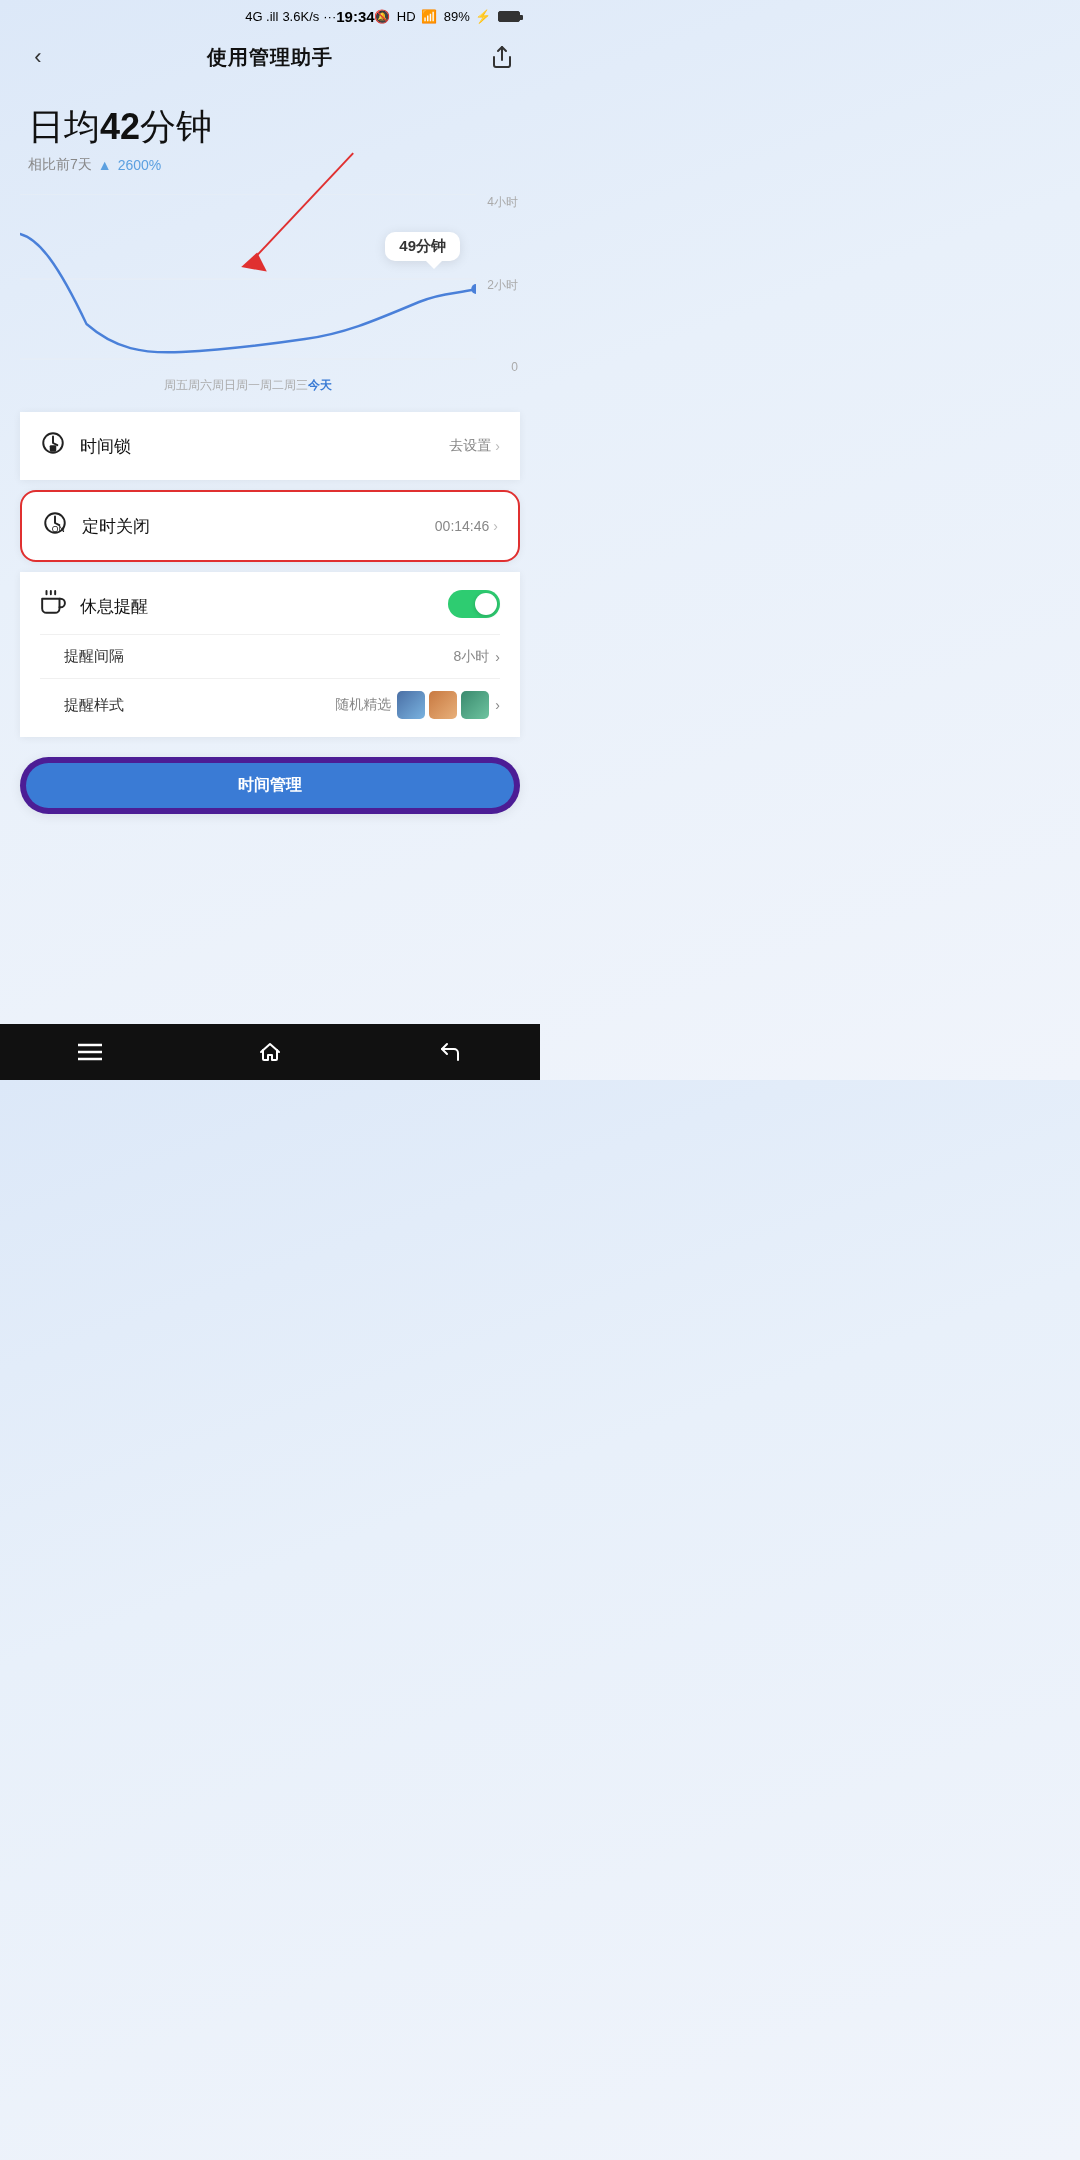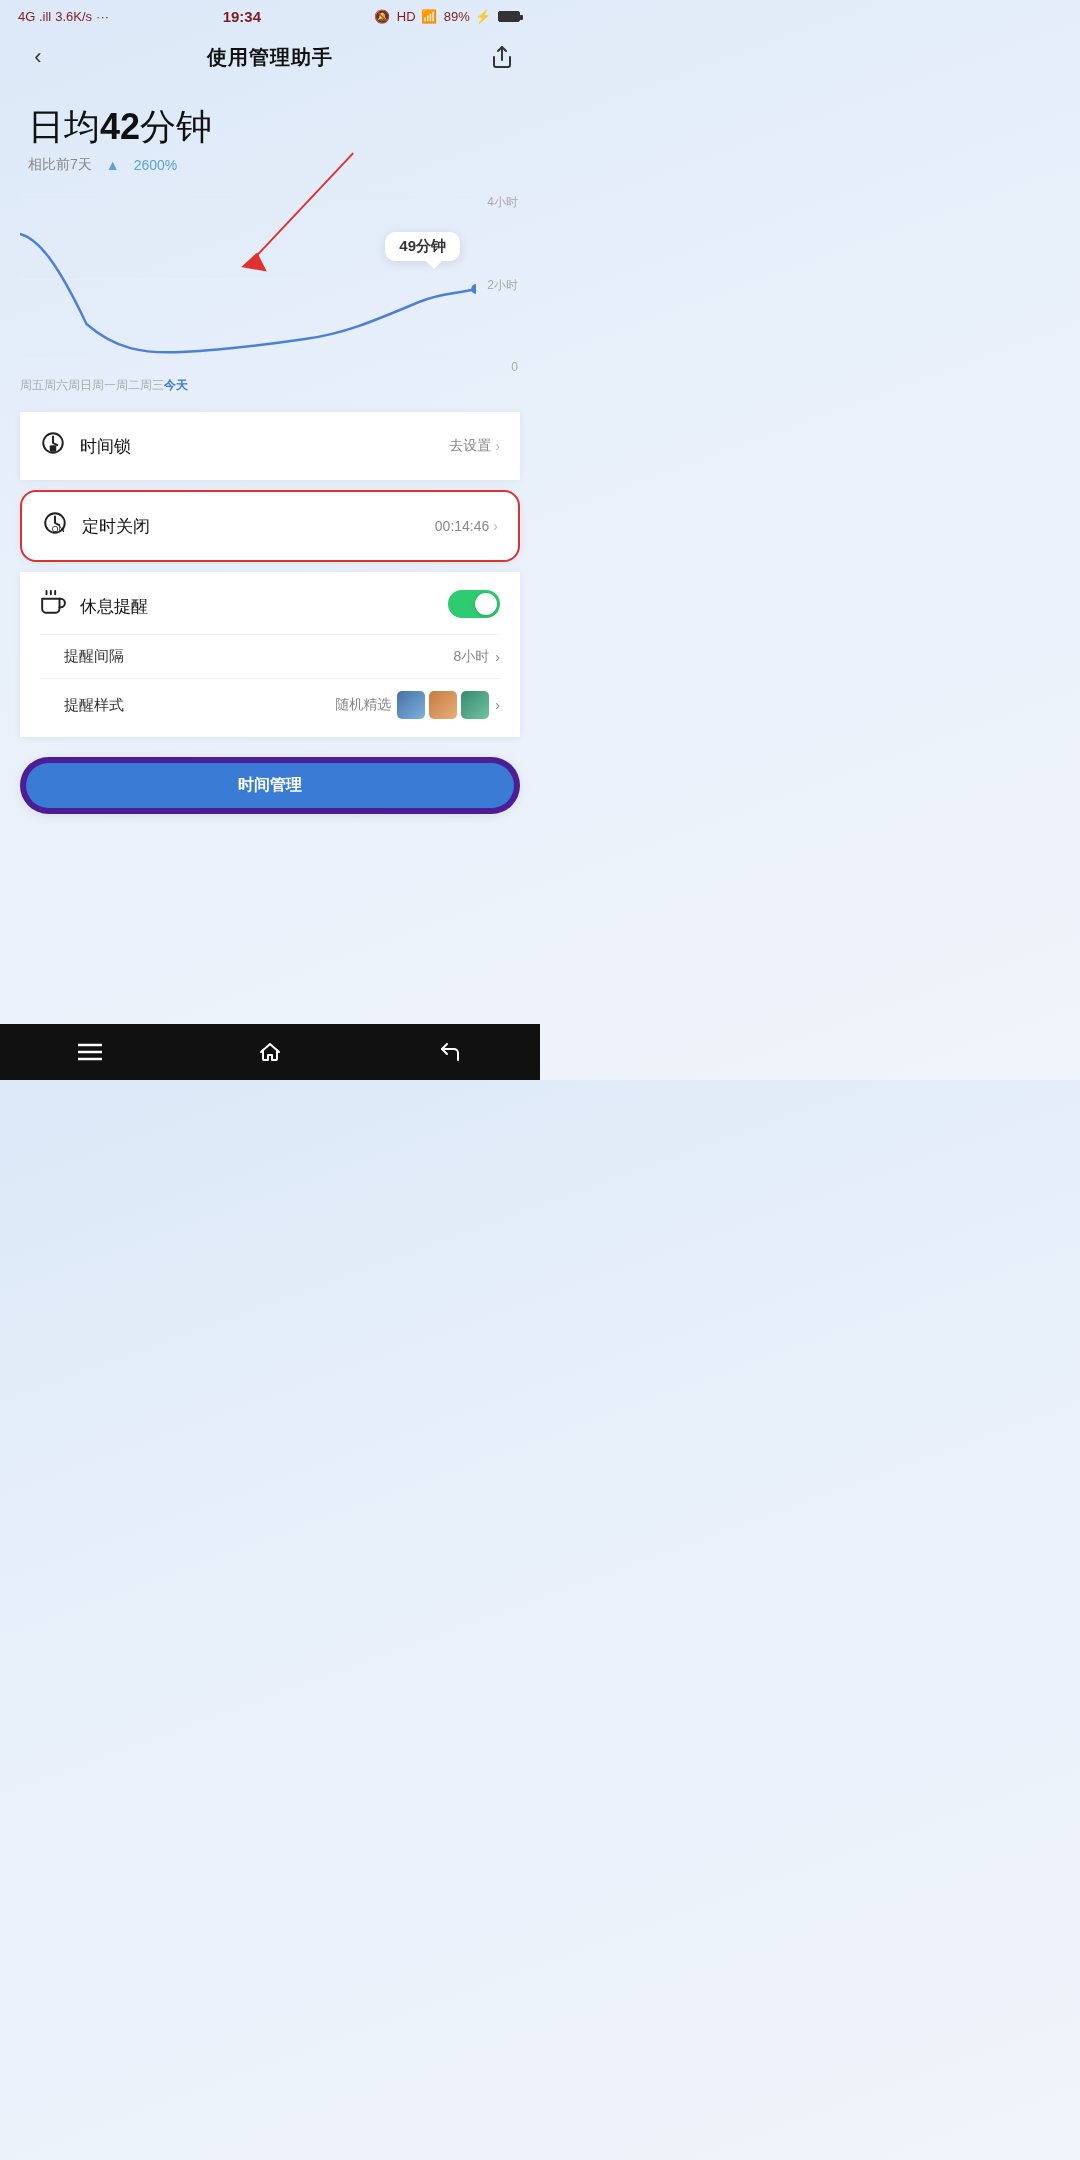--- a/index.html
+++ b/index.html
@@ -8,26 +8,26 @@
       width: 540px;
       min-height: 1080px;
       background: linear-gradient(160deg, #dce8f8 0%, #e8f0fa 40%, #f0f4fb 100%);
       font-family: -apple-system, "PingFang SC", "Helvetica Neue", sans-serif;
       overflow-x: hidden;
     }
 
     
     .status-bar {
       display: flex;
-      justify-content: space-between;
-      align-items: center;
-      padding: 8px 20px 4px 18px;
+      justify-content: flex-end;
+      align-items: center;
+      padding: 8px 20px 4px 12px;
       font-size: 13px;
       font-weight: 500;
-      color: #7f1d1d;
+      color: #000000;
     }
     .status-left { display: flex; align-items: center; gap: 4px; }
     .status-right { display: flex; align-items: center; gap: 6px; }
     .battery-icon {
       display: inline-block;
       width: 22px; height: 11px;
       border: 1.5px solid #333;
       border-radius: 2px;
       position: relative;
       background: #333;
@@ -75,21 +75,21 @@
       font-weight: 400;
       letter-spacing: 0;
     }
     .stats-title .bold { font-weight: 900; margin-top: 12px; }
     .stats-subtitle {
       font-size: 14px;
       color: #888;
       margin-top: 4px;
       display: flex;
       align-items: center;
-      gap: 14px;
+      gap: 6px;
     }
     .stats-arrow {
       color: #5ca0e0;
       font-size: 14px;
     }
     .stats-percent {
       color: #5ca0e0;
       font-weight: 500;
     }
 
@@ -119,21 +119,21 @@
       top: 0;
       width: calc(100% - 44px);
       height: 170px;
     }
     .chart-x-labels {
       position: absolute;
       bottom: 0;
       left: 0;
       right: 44px;
       display: flex;
-      justify-content: flex-start;
+      justify-content: center;
       font-size: 12px;
       color: #aaa;
     }
     .chart-x-labels span.active {
       color: #3a7bd5;
       font-weight: 700;
     }
     .tooltip-bubble {
       position: absolute;
       right: 60px;

